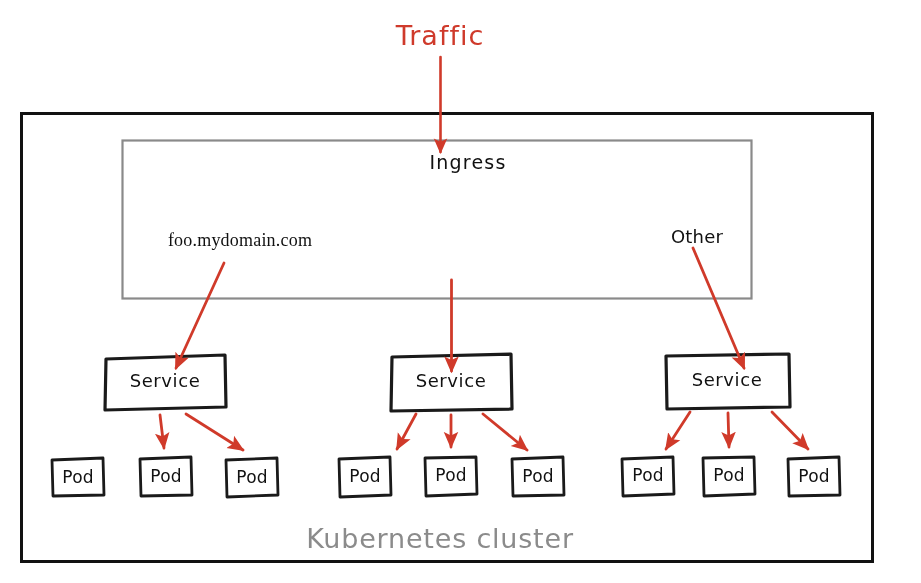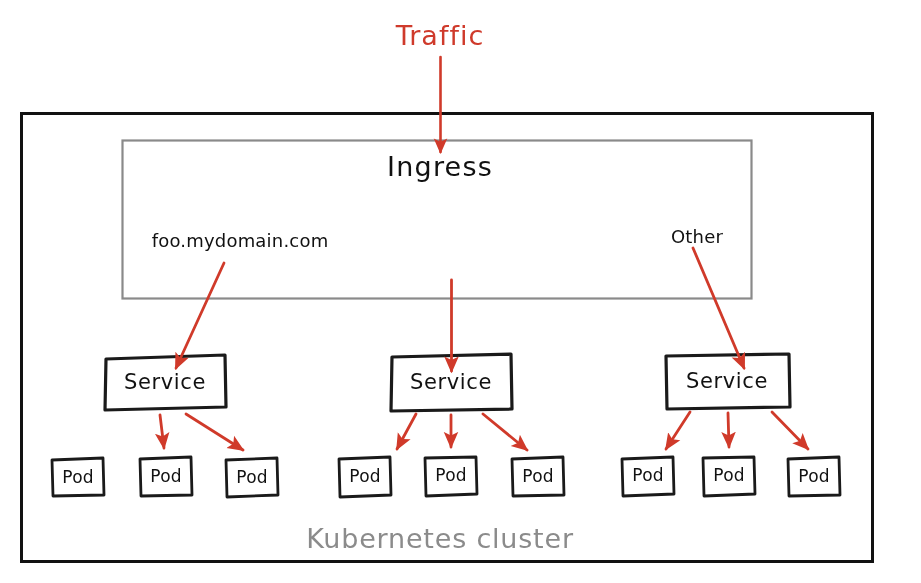--- a/index.html
+++ b/index.html
@@ -37,29 +37,30 @@
   }
   .txt.centered { transform: translateX(-50%); }
 
   #traffic-label {
     color: #cf3a2b;
     font-size: 27px;
     font-weight: 400;
     letter-spacing: 1px;
   }
   #ingress-label {
-    font-size: 27px;
+    font-size: 19px;
     letter-spacing: 1.2px;
+    margin-left: 28px;
   }
   .route-label {
     font-size: 18px;
     letter-spacing: 0.2px;
   }
   .service-label {
-    font-size: 21px;
+    font-size: 18px;
     letter-spacing: 0.6px;
   }
   .pod-label {
     font-size: 17px;
     letter-spacing: 0.2px;
   }
   #cluster-label {
     color: #8b8b8b;
     font-size: 27px;
     letter-spacing: 0.8px;
@@ -122,21 +123,21 @@
 
     <path d="M690,412 L666,449" stroke="#d03a2a" stroke-width="2.8" fill="none" marker-end="url(#ah-sm)" stroke-linecap="round"></path>
     <path d="M728,413 L729,447" stroke="#d03a2a" stroke-width="2.8" fill="none" marker-end="url(#ah-sm)" stroke-linecap="round"></path>
     <path d="M772,412 L808,449" stroke="#d03a2a" stroke-width="2.8" fill="none" marker-end="url(#ah-sm)" stroke-linecap="round"></path>
   </svg>
 
   <div class="txt centered" id="traffic-label" style="left:440px; top:20px;">Traffic</div>
 
   <div class="txt centered" id="ingress-label" style="left:440px; top:151px;">Ingress</div>
 
-  <div class="txt centered route-label" style="left:240px; top:230px;">foo.mydomain.com</div>
+  <div class="txt centered route-label" style="left:240px; top:230px;font-family:Liberation Serif, serif;">foo.mydomain.com</div>
 
 
   <div class="txt centered route-label" style="left:697px; top:226px;">Other</div>
 
   <div class="txt centered service-label" style="left:165px; top:370px;">Service</div>
 
   <div class="txt centered service-label" style="left:451px; top:370px;">Service</div>
 
   <div class="txt centered service-label" style="left:727px; top:369px;">Service</div>
 

